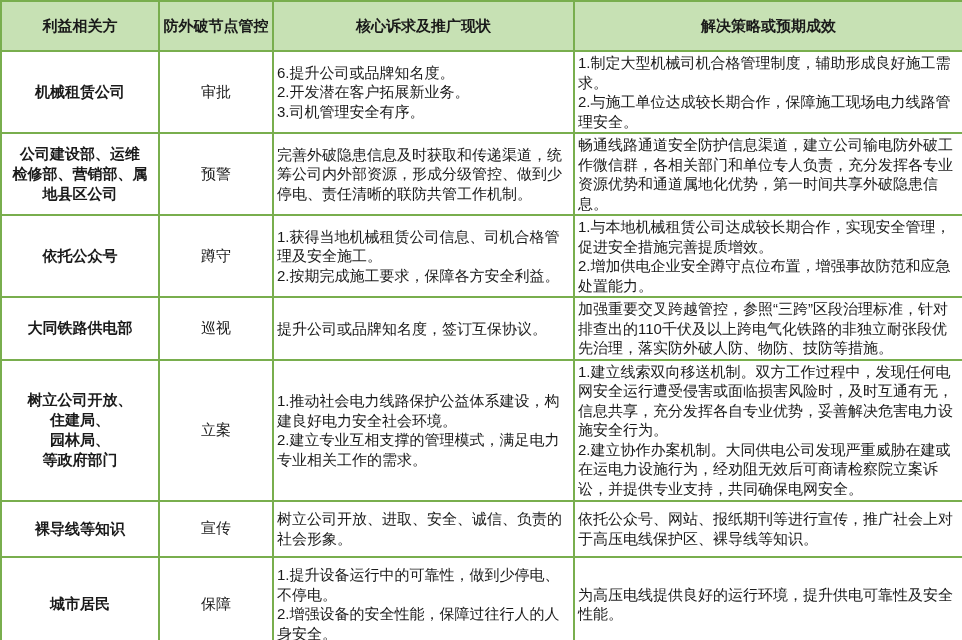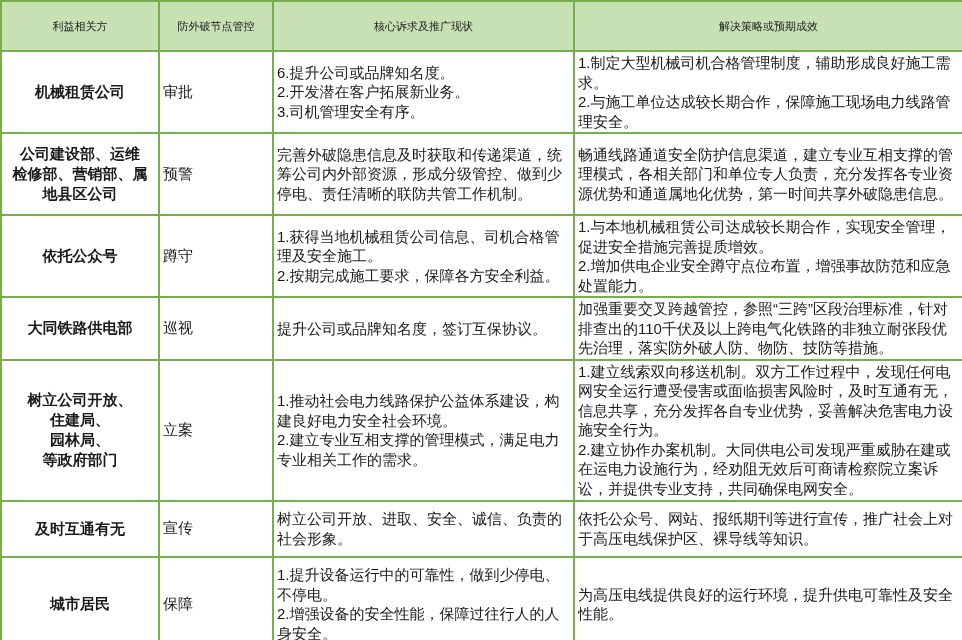--- a/index.html
+++ b/index.html
@@ -14,34 +14,35 @@
   th,td{
     border:2px solid var(--border-color,#79ae4e);
     white-space:pre-line;
     overflow:hidden;
     vertical-align:middle;
     padding:1px 3px;
     box-sizing:border-box;
   }
   th{
     background:var(--header-bg,#c7e1b4);
-    font-weight:normal;
-    font-size:11px;
+    font-weight:bold;
+    font-size:15px;
     text-align:center;
     line-height:20px;
   }
   td.c-stakeholder{
     font-weight:bold;
     font-size:15px;
     text-align:center;
     line-height:20px;
     border-radius:10px;
   }
   td.c-node{
     font-size:15px;
+    text-align:center;
   }
   td.c-demand,td.c-strategy{
     font-size:15px;
     line-height:19.5px;
     text-align:left;
   }
 </style>
 </head>
 <body>
 
@@ -68,21 +69,21 @@
 3.司机管理安全有序。</td>
       <td class="c-strategy">1.制定大型机械司机合格管理制度，辅助形成良好施工需求。
 2.与施工单位达成较长期合作，保障施工现场电力线路管理安全。</td>
     </tr>
     <tr style="height:82px">
       <td class="c-stakeholder">公司建设部、运维
 检修部、营销部、属
 地县区公司</td>
       <td class="c-node">预警</td>
       <td class="c-demand">完善外破隐患信息及时获取和传递渠道，统筹公司内外部资源，形成分级管控、做到少停电、责任清晰的联防共管工作机制。</td>
-      <td class="c-strategy">畅通线路通道安全防护信息渠道，建立专业互相支撑的管理模式，各相关部门和单位专人负责，充分发挥各专业资源优势和通道属地化优势，第一时间共享外破隐患信息。</td>
+      <td class="c-strategy">畅通线路通道安全防护信息渠道，建立公司输电防外破工作微信群，各相关部门和单位专人负责，充分发挥各专业资源优势和通道属地化优势，第一时间共享外破隐患信息。</td>
     </tr>
     <tr style="height:77px">
       <td class="c-stakeholder">依托公众号</td>
       <td class="c-node">蹲守</td>
       <td class="c-demand">1.获得当地机械租赁公司信息、司机合格管理及安全施工。
 2.按期完成施工要求，保障各方安全利益。</td>
       <td class="c-strategy">1.与本地机械租赁公司达成较长期合作，实现安全管理，促进安全措施完善提质增效。
 2.增加供电企业安全蹲守点位布置，增强事故防范和应急处置能力。</td>
     </tr>
     <tr style="height:58px">
@@ -96,21 +97,21 @@
 住建局、
 园林局、
 等政府部门</td>
       <td class="c-node">立案</td>
       <td class="c-demand">1.推动社会电力线路保护公益体系建设，构建良好电力安全社会环境。
 2.建立专业互相支撑的管理模式，满足电力专业相关工作的需求。</td>
       <td class="c-strategy">1.建立线索双向移送机制。双方工作过程中，发现任何电网安全运行遭受侵害或面临损害风险时，及时互通有无，信息共享，充分发挥各自专业优势，妥善解决危害电力设施安全行为。
 2.建立协作办案机制。大同供电公司发现严重威胁在建或在运电力设施行为，经劝阻无效后可商请检察院立案诉讼，并提供专业支持，共同确保电网安全。</td>
     </tr>
     <tr style="height:56px">
-      <td class="c-stakeholder">及时互通有无</td>
+      <td class="c-stakeholder">裸导线等知识</td>
       <td class="c-node">宣传</td>
       <td class="c-demand">树立公司开放、进取、安全、诚信、负责的社会形象。</td>
       <td class="c-strategy">依托公众号、网站、报纸期刊等进行宣传，推广社会上对于高压电线保护区、裸导线等知识。</td>
     </tr>
     <tr style="height:95px">
       <td class="c-stakeholder">城市居民</td>
       <td class="c-node">保障</td>
       <td class="c-demand">1.提升设备运行中的可靠性，做到少停电、不停电。
 2.增强设备的安全性能，保障过往行人的人身安全。</td>
       <td class="c-strategy">为高压电线提供良好的运行环境，提升供电可靠性及安全性能。</td>

